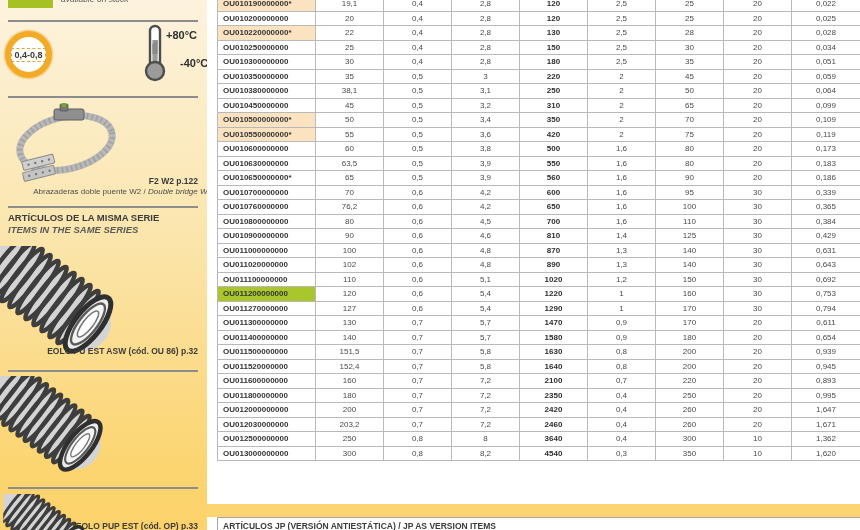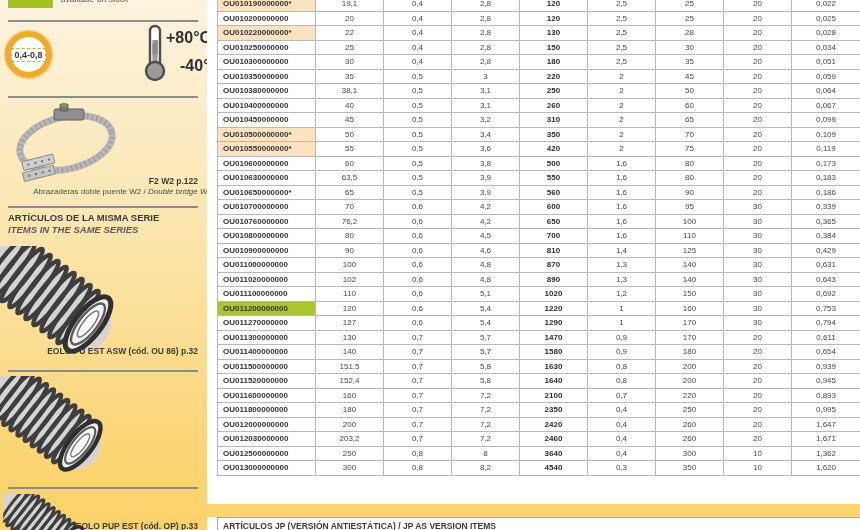--- a/index.html
+++ b/index.html
@@ -21,21 +21,21 @@
   .badge {
     position: absolute; left: 5px; top: 31px; width: 47px; height: 47px;
     border-radius: 50%; border: 6px solid #f3aa26; background: #fff;
     box-shadow: 0 0 0 1.5px #f8d493; display: flex; align-items: center; justify-content: center;
   }
   .badge-label {
     border: 1px dashed #d9a843; padding: 1px 2px; font-size: 9px; font-weight: bold; color: #3b3b3b;
     background: #fffdf8; white-space: nowrap;
   }
   .thermo { position: absolute; left: 142px; top: 24px; width: 26px; height: 58px; }
-  .temp-label { position: absolute; left: 166px; width: 42px; font-size: 16px; font-weight: bold; color: #303030; text-align: left; }
+  .temp-label { position: absolute; left: 166px; width: 42px; font-size: 11px; font-weight: bold; color: #303030; text-align: left; }
   .temp-max { top: 29px; }
   .temp-min { top: 57px; margin-left: 14px; }
 
   .clamp-img { position: absolute; left: 8px; top: 103px; width: 112px; height: 80px; }
   .clamp-ref { position: absolute; left: 8px; top: 176px; width: 190px; text-align: right; font-size: 8.5px; font-weight: bold; color: #3b3b3b; }
   .clamp-caption { position: absolute; left: 18px; top: 187px; width: 194px; text-align: right; font-size: 8px; color: #4c4c4c; }
   .clamp-caption .en { font-style: italic; }
 
   .series-head-es { position: absolute; left: 8px; top: 212px; font-size: 9.5px; font-weight: bold; color: #3b3b3b; }
   .series-head-en { position: absolute; left: 8px; top: 224px; font-size: 9.5px; font-weight: bold; font-style: italic; color: #5a5a5a; }
@@ -253,31 +253,20 @@
             <td>38,1</td>
             <td>0,5</td>
             <td>3,1</td>
             <td class="bold-col">250</td>
             <td>2</td>
             <td>50</td>
             <td>20</td>
             <td>0,064</td>
           </tr>
           <tr>
-            <td class="code">OU010400000000</td>
-            <td>40</td>
-            <td>0,5</td>
-            <td>3,1</td>
-            <td class="bold-col">260</td>
-            <td>2</td>
-            <td>60</td>
-            <td>20</td>
-            <td>0,067</td>
-          </tr>
-          <tr>
             <td class="code">OU010450000000</td>
             <td>45</td>
             <td>0,5</td>
             <td>3,2</td>
             <td class="bold-col">310</td>
             <td>2</td>
             <td>65</td>
             <td>20</td>
             <td>0,099</td>
           </tr>

